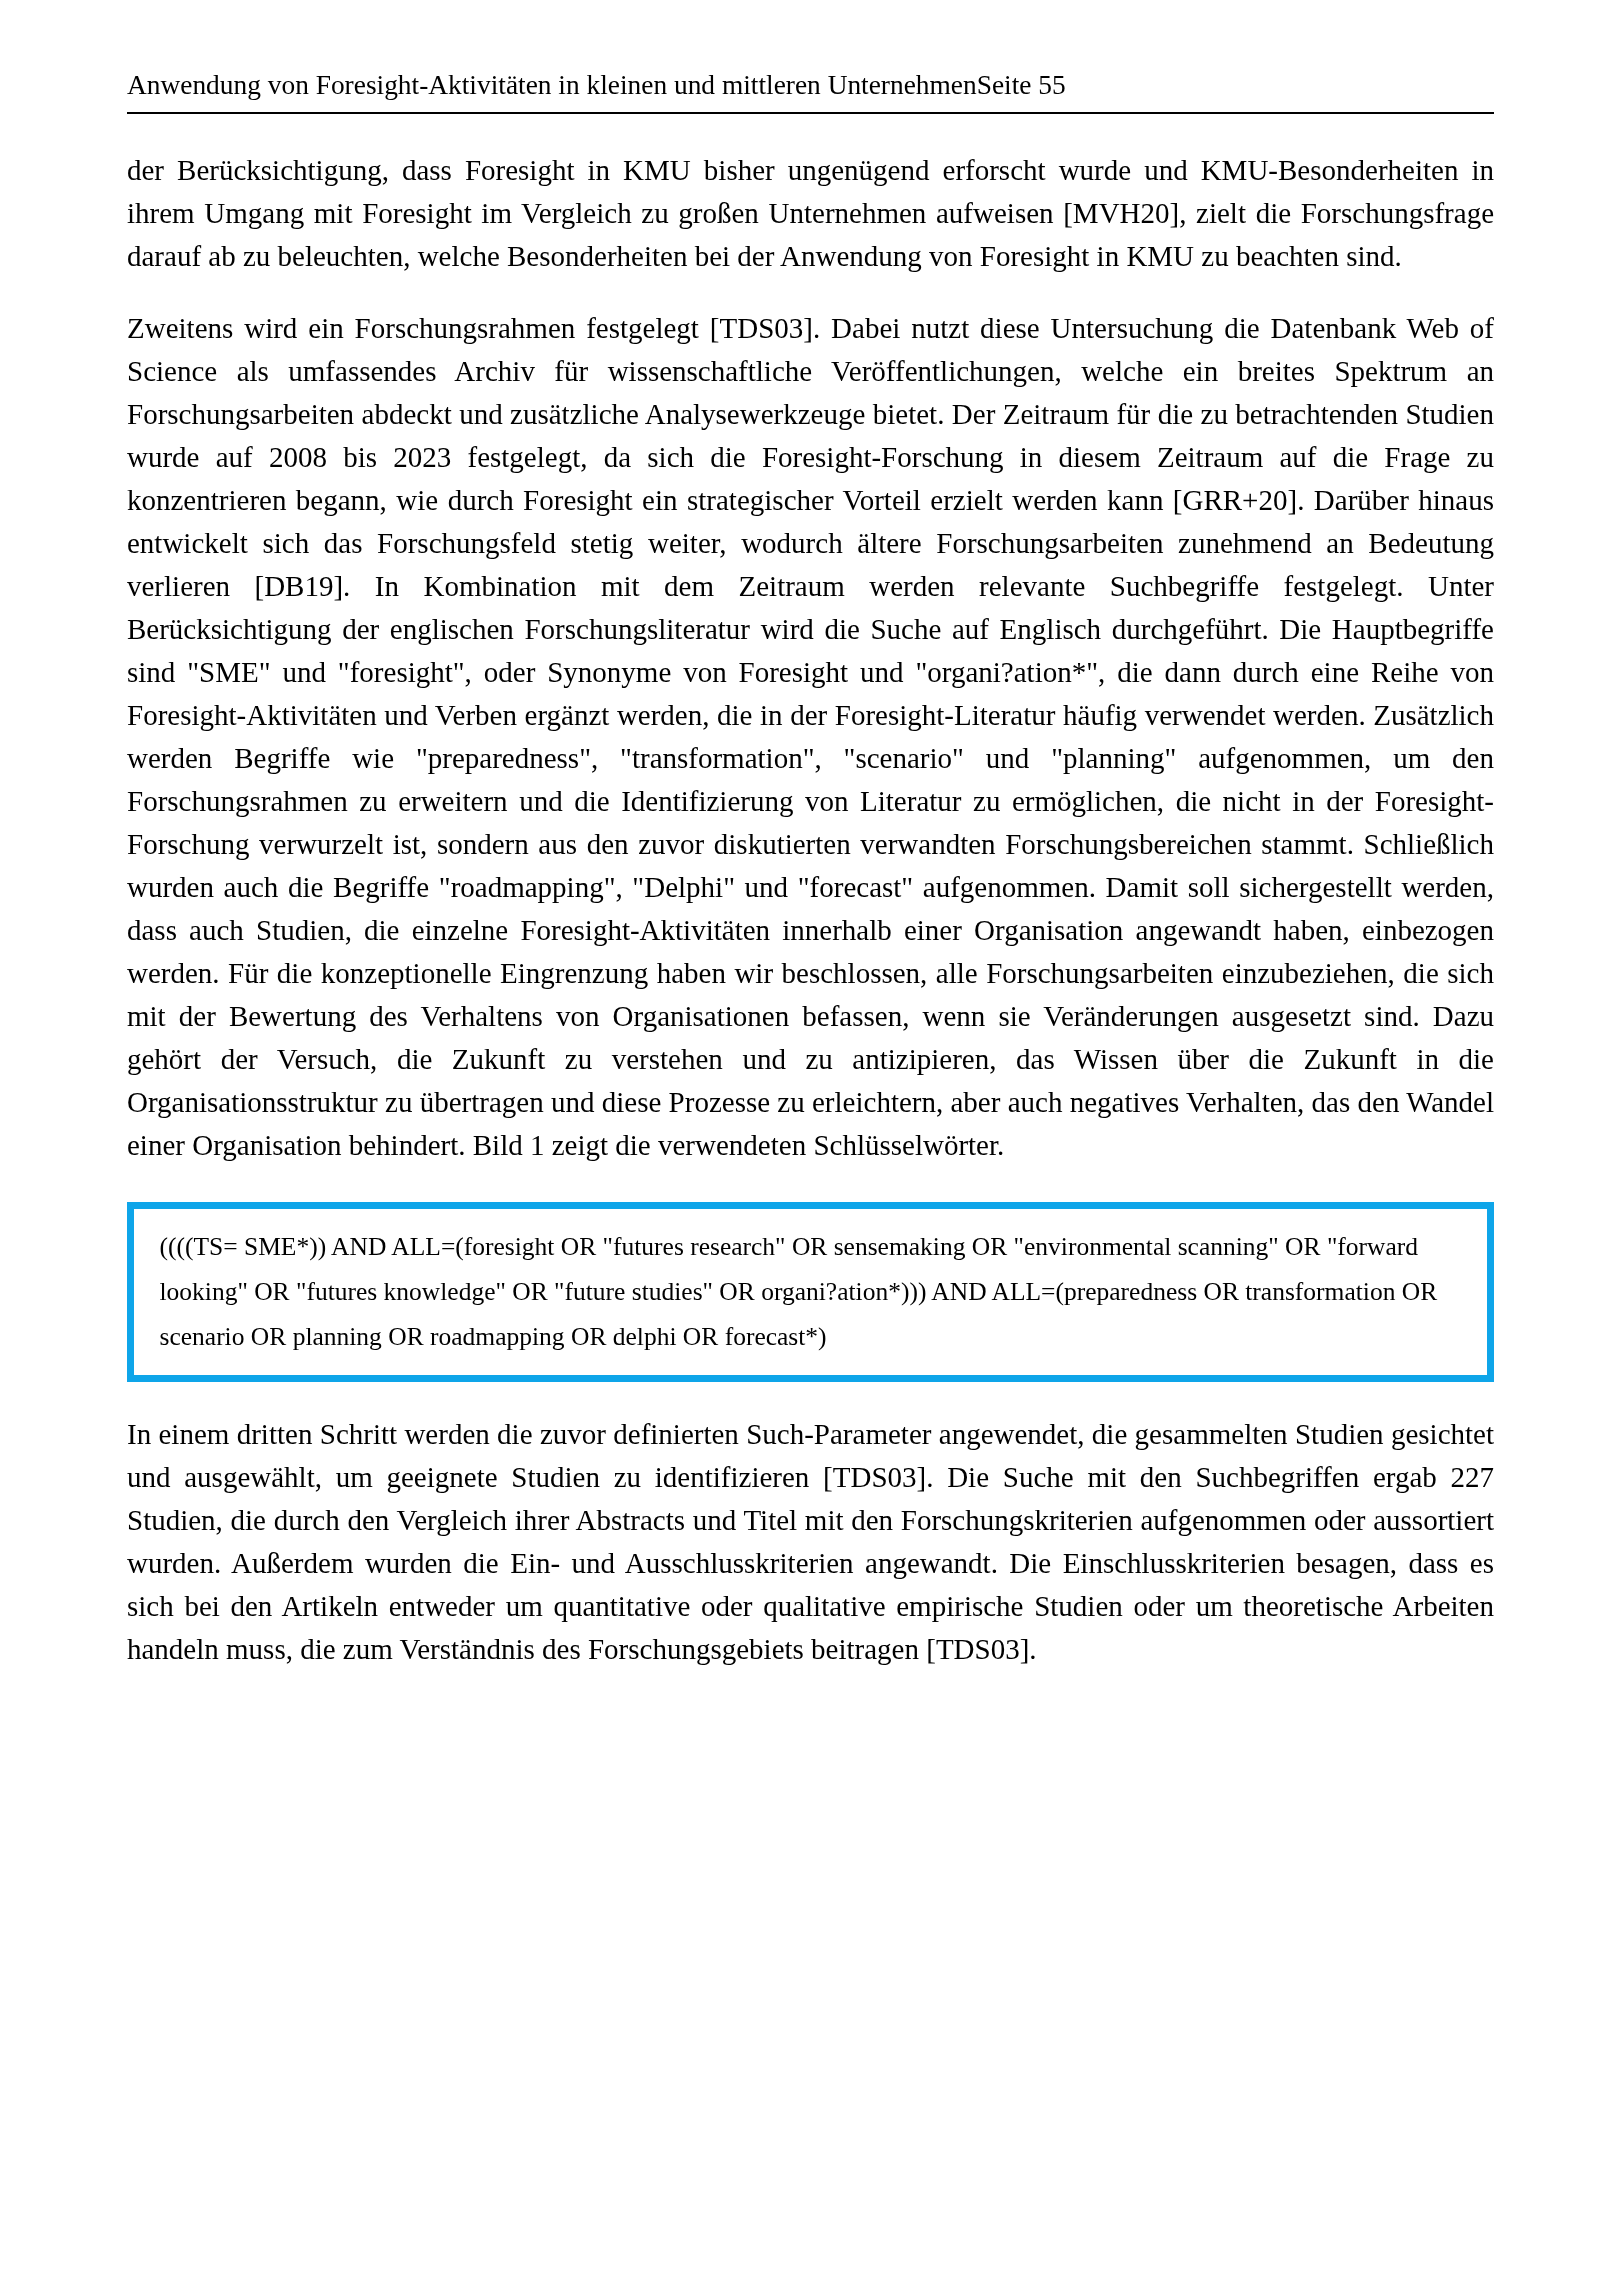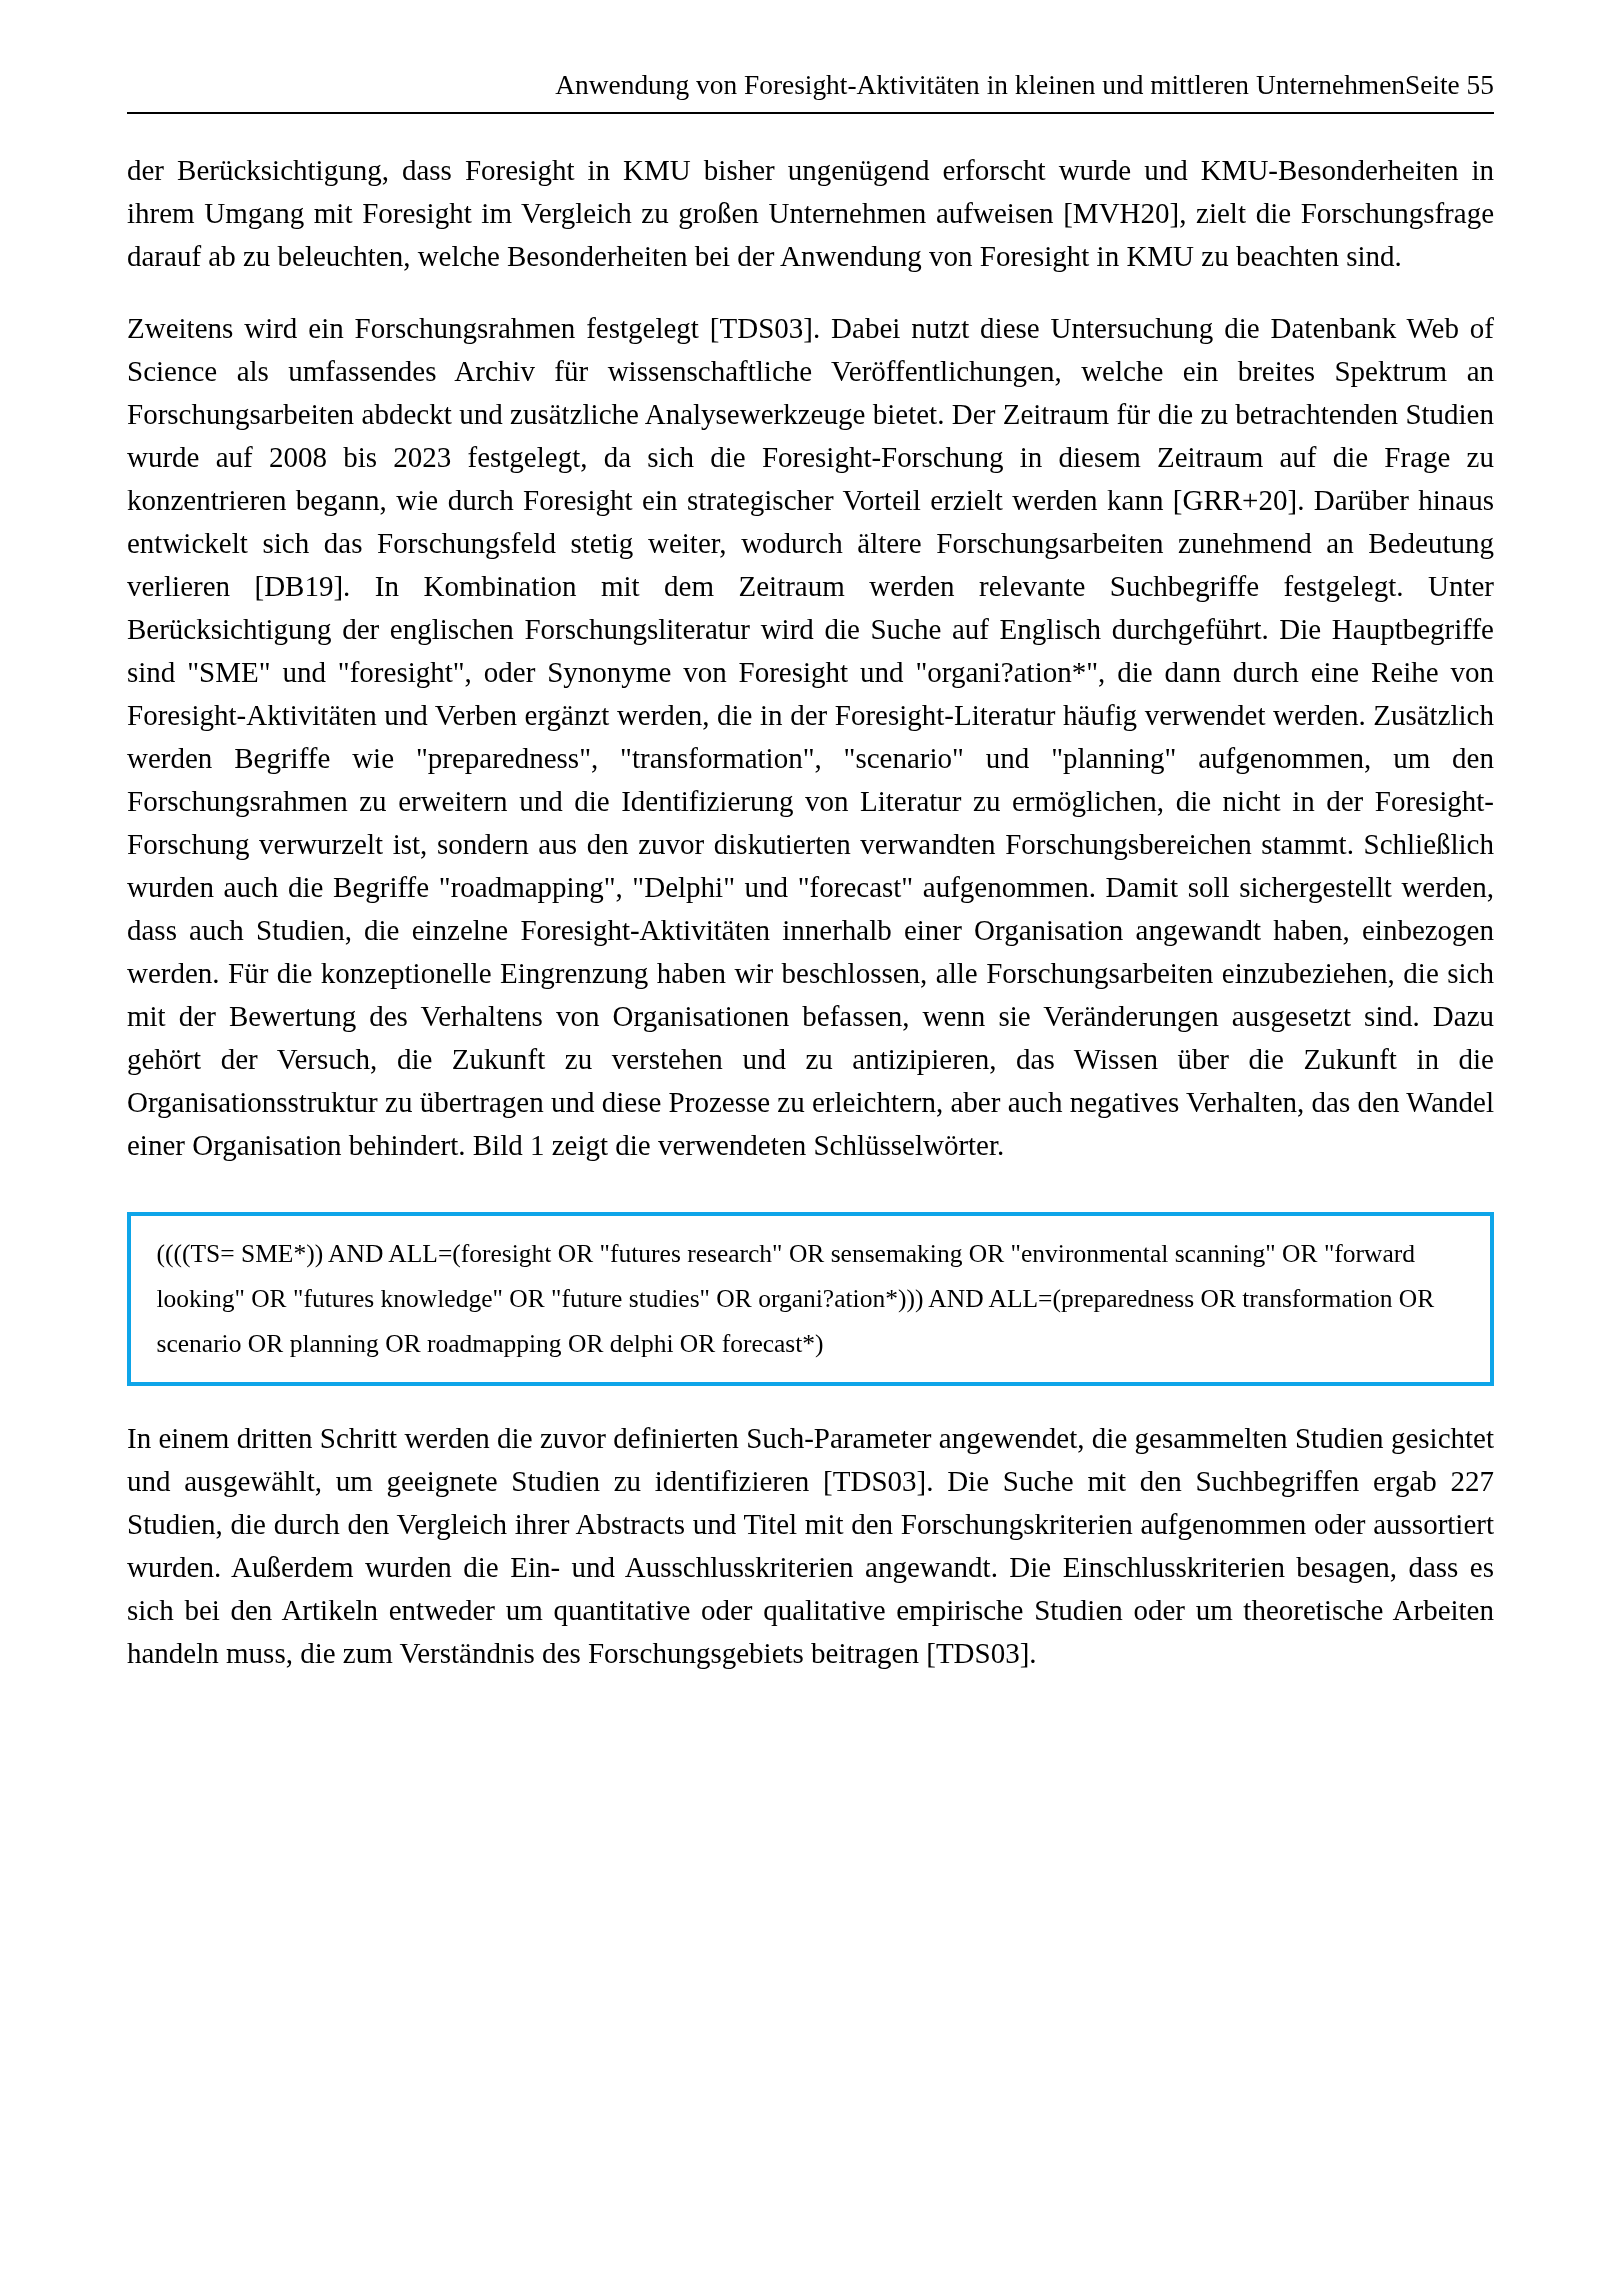--- a/index.html
+++ b/index.html
@@ -14,21 +14,21 @@
     margin: 0 auto;
     background: #ffffff;
     color: #000000;
     font-family: "Liberation Serif", "DejaVu Serif", serif;
     box-sizing: border-box;
     padding: 69px 127px 39px 127px;
     overflow: hidden;
   }
   .running-header {
     display: flex;
-    justify-content: flex-end;
+    justify-content: flex-start;
     align-items: baseline;
     font-size: 27.4px;
     line-height: 33px;
     padding-bottom: 9.8px;
     border-bottom: 2px solid #000000;
   }
   .body-text {
     font-size: 29px;
     line-height: 43px;
     text-align: justify;
@@ -37,24 +37,24 @@
     -webkit-hyphens: auto;
   }
   .first-paragraph {
     margin-top: 35px;
     font-family: Liberation Serif, serif;
   }
   .research-question {
     font-weight: bold;
   }
   .keyword-box {
-    border: 4px solid #0ea5e9;
+    border: 7px solid #0ea5e9;
     box-sizing: border-box;
     padding: 15.7px 25.5px;
-    margin: 45px 0 31px 0;
+    margin: 35px 0 31px 0;
   }
   .keyword-box p {
     margin: 0;
     font-size: 25.5px;
     line-height: 45px;
     text-align: left;
     word-break: break-word;
   }
   .figure-caption {
     font-size: 29px;

